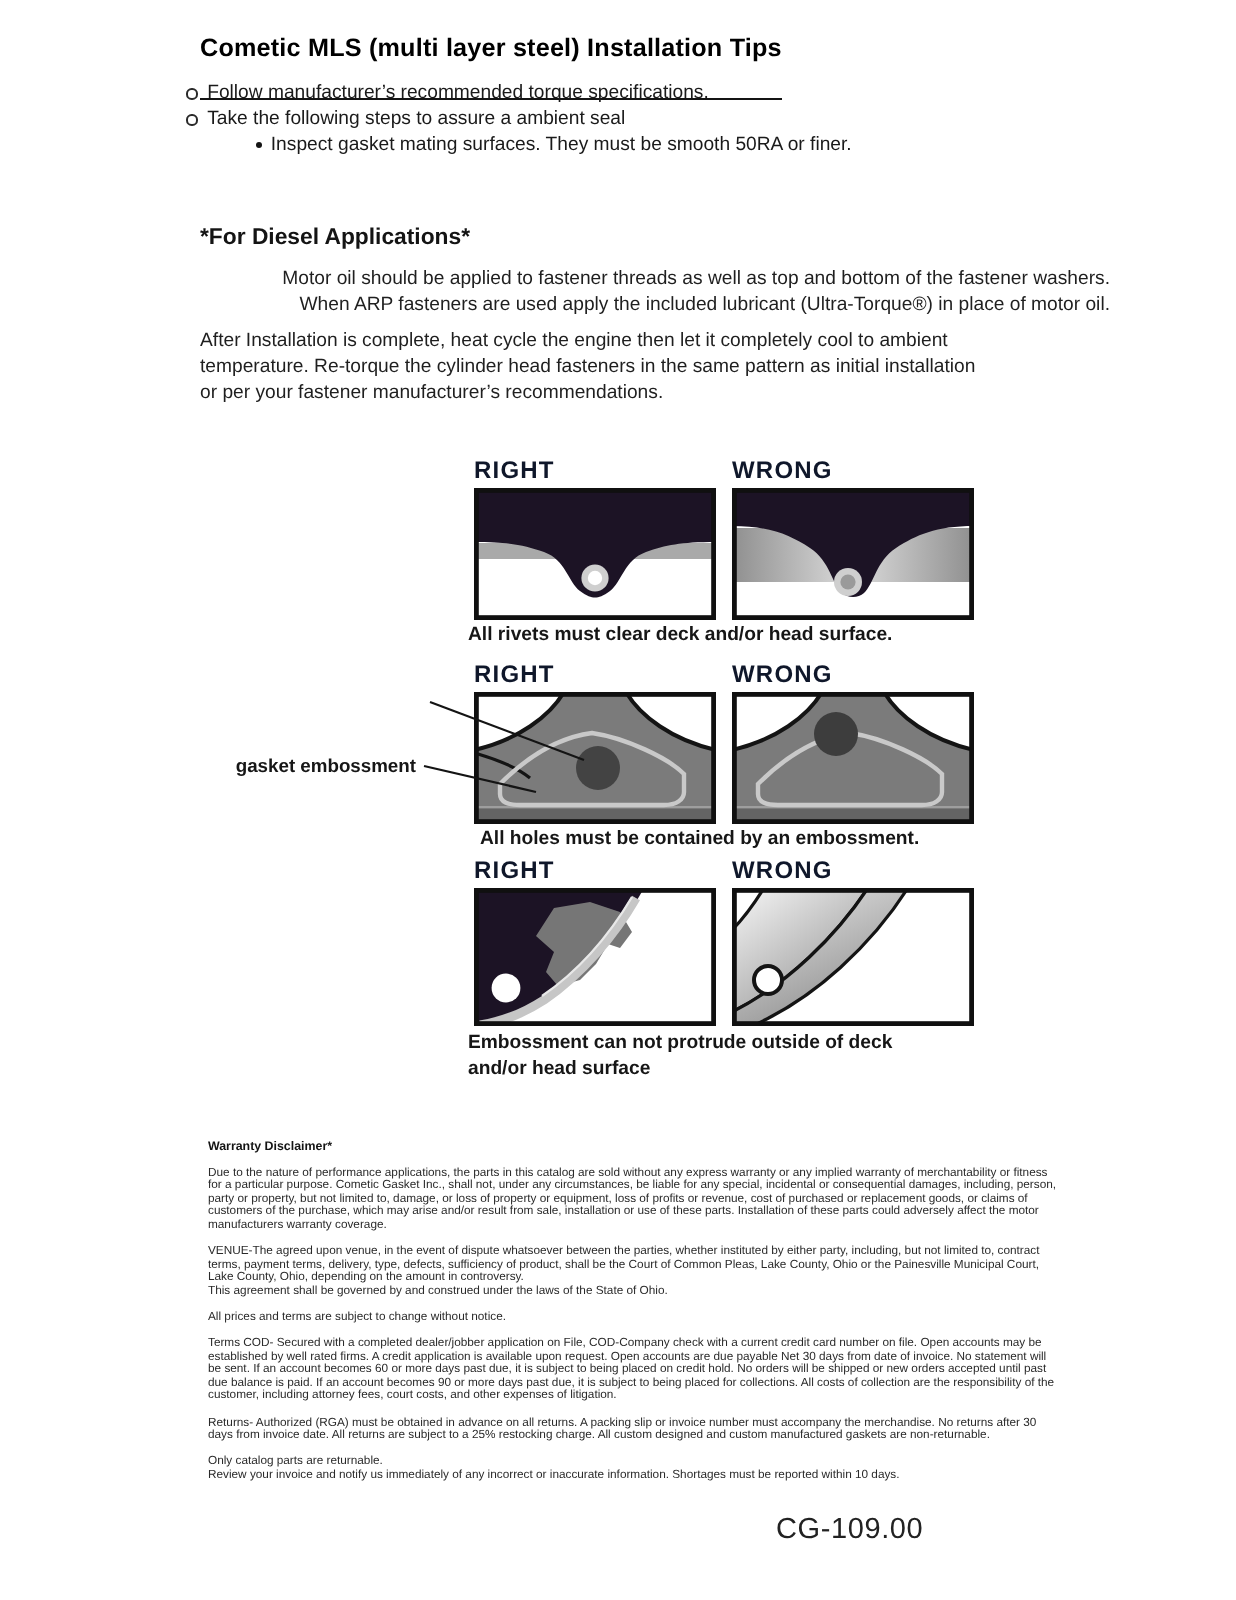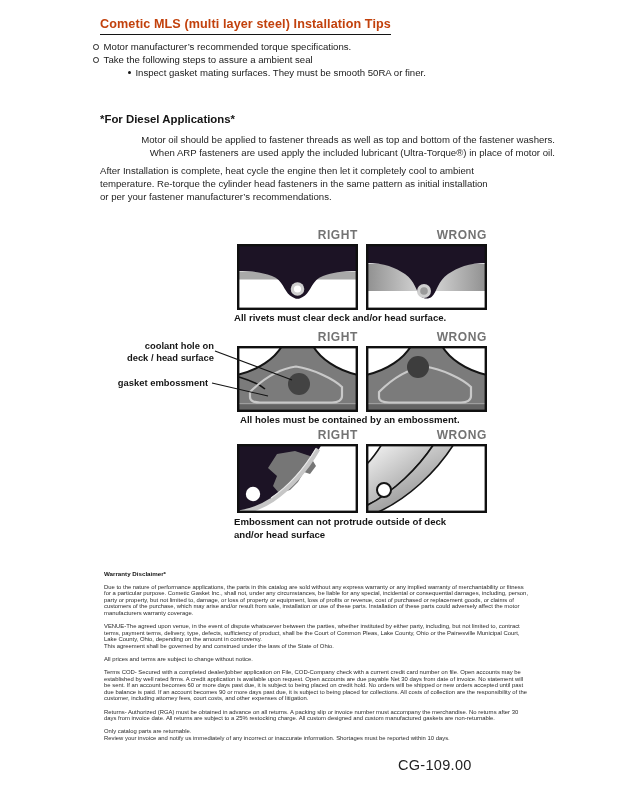--- a/index.html
+++ b/index.html
@@ -1,57 +1,57 @@
 <!DOCTYPE html>
 <html><head>
 <meta charset="utf-8">
 <style>
   html,body{margin:0;padding:0;background:#ffffff;}
   .page{position:relative;width:618px;height:800px;background:#ffffff;overflow:hidden;
         font-family:"Liberation Sans", sans-serif;color:#1a1a1a;}
   .abs{position:absolute;}
   .pre{white-space:pre-line;}
 
-  .title{left:100px;top:17px;font-size:12.6px;font-weight:bold;color:#c2410c;
-         border-bottom:1.7px solid #141414;padding-bottom:3px;letter-spacing:.1px;}
+  .title{left:100px;top:17px;font-size:12.6px;font-weight:bold;color:#000000;
+         border-bottom:1.7px solid #141414;padding-bottom:18px;letter-spacing:.1px;}
 
   .bullets{left:93px;top:40px;width:440px;font-size:9.6px;line-height:13px;}
   .b-item{display:flex;align-items:flex-start;}
   .b-circ{width:3.6px;height:3.6px;border:1px solid #2a2a2a;border-radius:50%;
           margin:4.4px 5px 0 0;flex:0 0 auto;}
   .sub{margin-left:35px;}
   .b-dot{width:3.4px;height:3.4px;background:#141414;border-radius:50%;
          margin:4.6px 4px 0 0;flex:0 0 auto;}
 
   .diesel-h{left:100px;top:113px;font-size:11.4px;font-weight:bold;color:#141414;}
   .para{left:100px;top:0;width:455px;font-size:9.6px;line-height:13px;color:#1f1f1f;}
   .p1{top:133px;text-align:right;} .p2{top:164px;} .p3{top:208px;}
 
-  .rw{width:121px;text-align:right;font-size:12px;font-weight:600;
-      letter-spacing:.6px;color:#737373;}
+  .rw{width:121px;text-align:left;font-size:12px;font-weight:600;
+      letter-spacing:.6px;color:#0f172a;}
   .cap{font-size:9.6px;font-weight:700;color:#161616;line-height:12.5px;}
   .callout{font-size:9.4px;font-weight:600;color:#161616;line-height:12px;text-align:right;}
 
   .box{display:block;}
   .disc{left:104px;top:571px;width:425px;font-size:5.9px;line-height:6.6px;color:#2a2a2a;}
   .disc h4{font-size:6.2px;margin:0 0 6px 0;color:#141414;}
   .disc p{margin:0 0 6.5px 0;}
-  .code{left:398px;top:757px;font-size:14.5px;color:#222222;letter-spacing:.3px;}
+  .code{left:388px;top:757px;font-size:14.5px;color:#222222;letter-spacing:.3px;}
 </style>
 </head>
 <body>
 
 <div class="page">
 
   <div class="abs title">Cometic MLS (multi layer steel) Installation Tips</div>
 
   <div class="abs bullets">
     <div class="b-item">
       <span class="b-circ"></span>
-      <span>Motor manufacturer’s recommended torque specifications.</span>
+      <span>Follow manufacturer’s recommended torque specifications.</span>
     </div>
     <div class="b-item">
       <span class="b-circ"></span>
       <span>Take the following steps to assure a ambient seal</span>
     </div>
     <div class="b-item sub">
       <span class="b-dot"></span>
       <span>Inspect gasket mating surfaces.  They must be smooth 50RA or finer.</span>
     </div>
   </div>
@@ -89,22 +89,20 @@
     <circle cx="58" cy="47" r="7" fill="#cfcfcf"></circle>
     <circle cx="58" cy="47" r="3.8" fill="#9a9a9a"></circle>
     <rect x="1.2" y="1.2" width="118.6" height="63.6" fill="none" stroke="#101010" stroke-width="2.4"></rect>
   </svg>
 
   <div class="abs cap" style="left:234px;top:312px">All rivets must clear deck and/or head surface.</div>
 
   <div class="abs rw" style="left:237px;top:330px">RIGHT</div>
   <div class="abs rw" style="left:366px;top:330px">WRONG</div>
 
-  <div class="abs callout pre" style="left:110px;top:340px;width:104px">coolant hole on
-deck / head surface</div>
   <div class="abs callout" style="left:104px;top:377px;width:104px">gasket embossment</div>
 
   <svg class="abs box" style="left:237px;top:346px" width="121" height="66" viewBox="0 0 121 66">
     <rect width="121" height="66" fill="#7b7b7b"></rect>
     <rect x="0" y="58" width="121" height="8" fill="#646464"></rect>
     <rect x="0" y="57" width="121" height="1.2" fill="#9e9e9e"></rect>
     <path d="M0,0 H45 C38,12 22,24 0,29 Z" fill="#ffffff" stroke="#141414" stroke-width="2"></path>
     <path d="M121,0 H76 C83,12 99,24 121,29 Z" fill="#ffffff" stroke="#141414" stroke-width="2"></path>
     <path d="M2,31 C12,34 22,38 28,43" stroke="#141414" stroke-width="1.6" fill="none"></path>
     <path d="M13,51 L13,46 C28,31 44,22.5 59,20.5 C76,23 97,33 105,41 L105,50 C105,54 101,56.5 95,56.5 L23,56.5 C17,56.5 13,55 13,51 Z" fill="none" stroke="#c9c9c9" stroke-width="2.2"></path>

